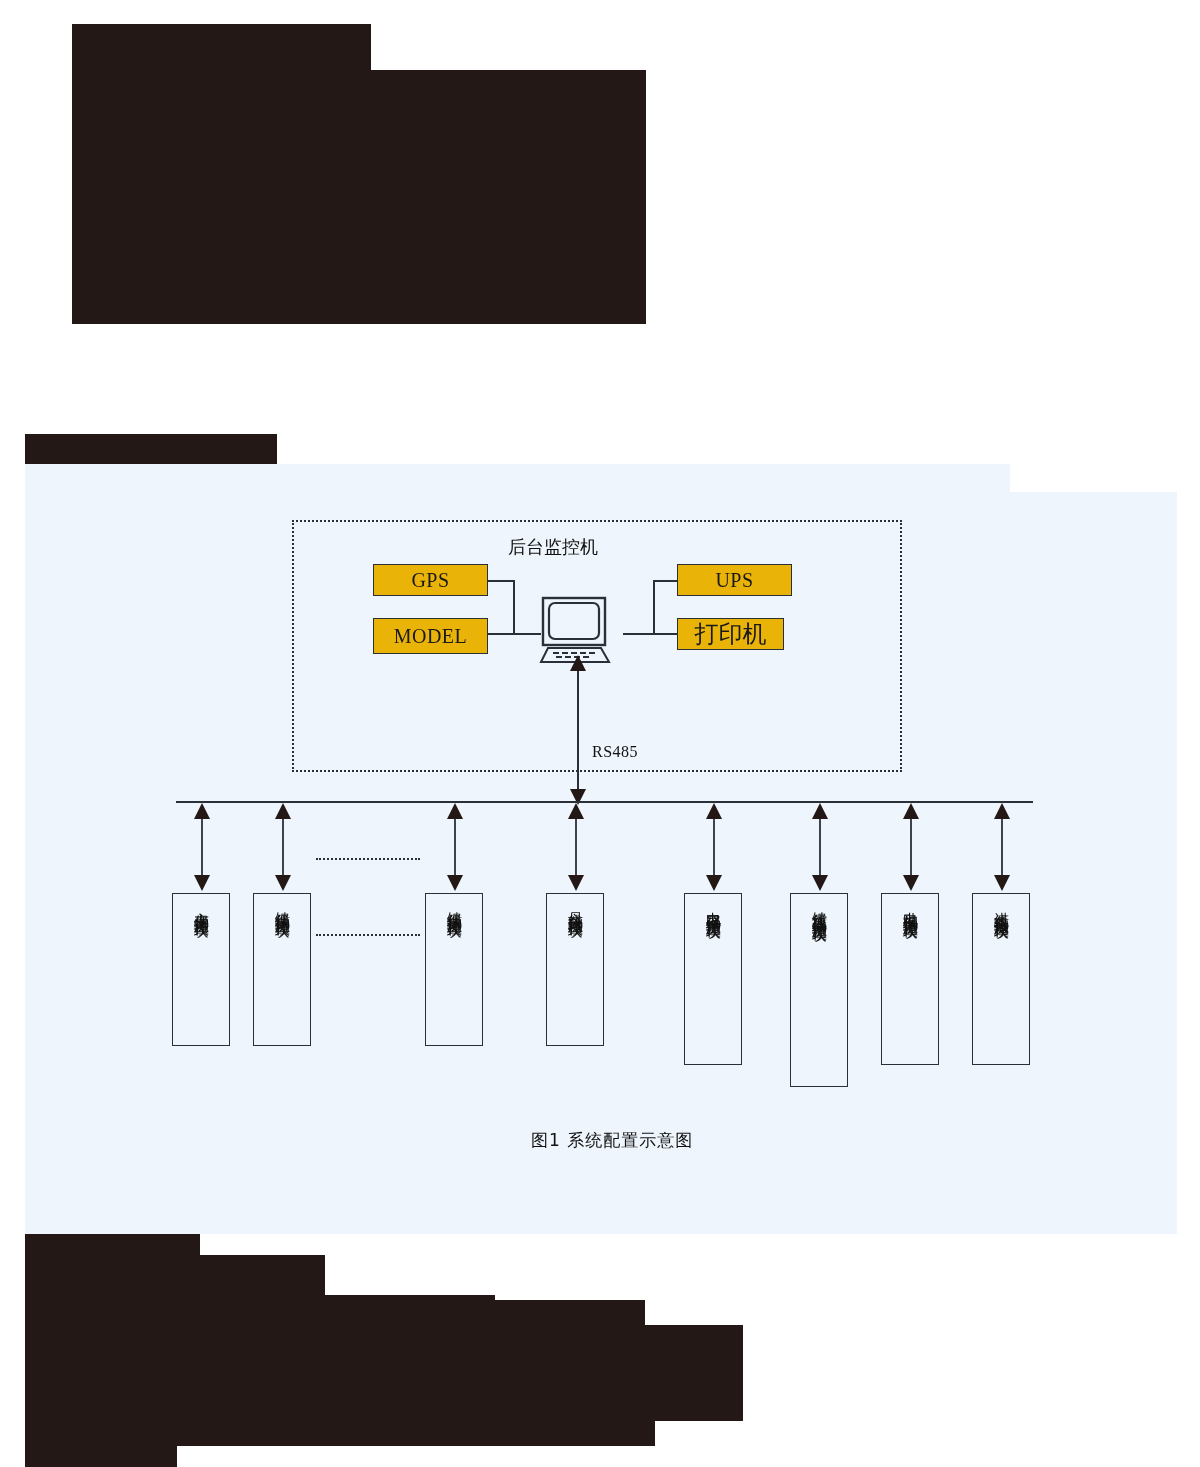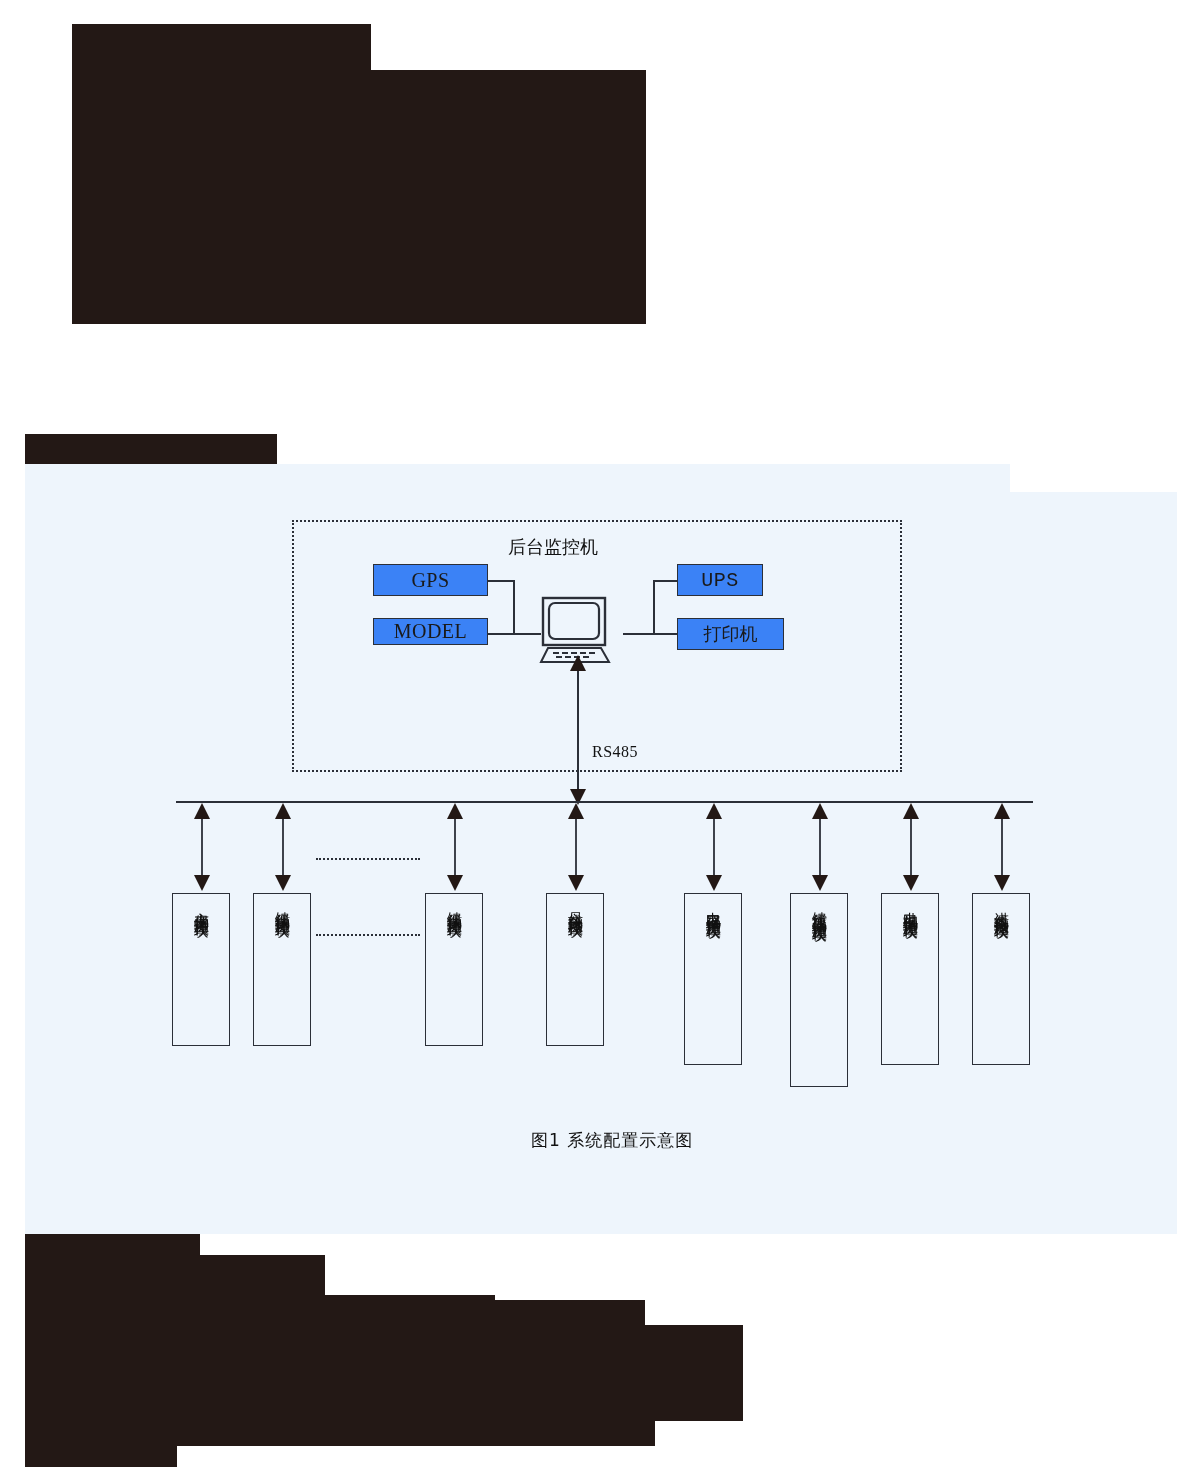--- a/index.html
+++ b/index.html
@@ -31,34 +31,34 @@
     position:absolute;
     border:2px dotted #2b2f38;
     box-sizing:border-box;
     background:transparent;
   }
   
   .box{
     position:absolute;
     border:1.6px solid #2b2f38;
     box-sizing:border-box;
-    background:#3b82f6;
+    background:#eab308;
     display:flex;
     align-items:center;
     justify-content:center;
     color:#1a1a1a;
   }
   .box.h-label{
     font-family:"Liberation Serif", serif;
     font-size:20px;
     letter-spacing:.5px;
   }
   .box.cn-label{
     font-family:Liberation Sans, sans-serif;
-    font-size:18px;
+    font-size:24px;
   }
   
   .vbox{
     position:absolute;
     border:1.6px solid #2b2f38;
     box-sizing:border-box;
     background:#eef5fc;
     display:flex;
     align-items:flex-start;
     justify-content:center;
@@ -130,23 +130,23 @@
 <div class="page-bg" style="left:25px; top:492px; width:1152px; height:742px;"></div>
 
 <div class="fig">
 
   <div class="dotted-box" style="left:292px; top:520px; width:610px; height:252px;"></div>
 
   <div class="title-cn" style="left:508px; top:535px;">后台监控机</div>
 
   <div class="box h-label" style="left:373px; top:564px; width:115px; height:32px;">GPS</div>
 
-  <div class="box h-label" style="left:373px; top:618px; width:115px; height:27px;">MODEL</div>
-
-  <div class="box h-label" style="left:677px; top:564px; width:86px; height:32px;font-family:Liberation Mono, monospace;">UPS</div>
+  <div class="box h-label" style="left:373px; top:618px; width:115px; height:36px;">MODEL</div>
+
+  <div class="box h-label" style="left:677px; top:564px; width:115px; height:32px;">UPS</div>
 
   <div class="box cn-label" style="left:677px; top:618px; width:107px; height:32px;">打印机</div>
 
   <div class="hline" style="left:488px; top:580px;  width:26px;"></div>
   <div class="vline" style="left:513px; top:580px;  height:54px;"></div>
   <div class="hline" style="left:488px; top:633px;  width:26px;"></div>
   <div class="hline" style="left:513px; top:633px;  width:28px;"></div>
 
   <div class="hline" style="left:623px; top:633px;  width:31px;"></div>
   <div class="vline" style="left:653px; top:580px;  height:54px;"></div>

